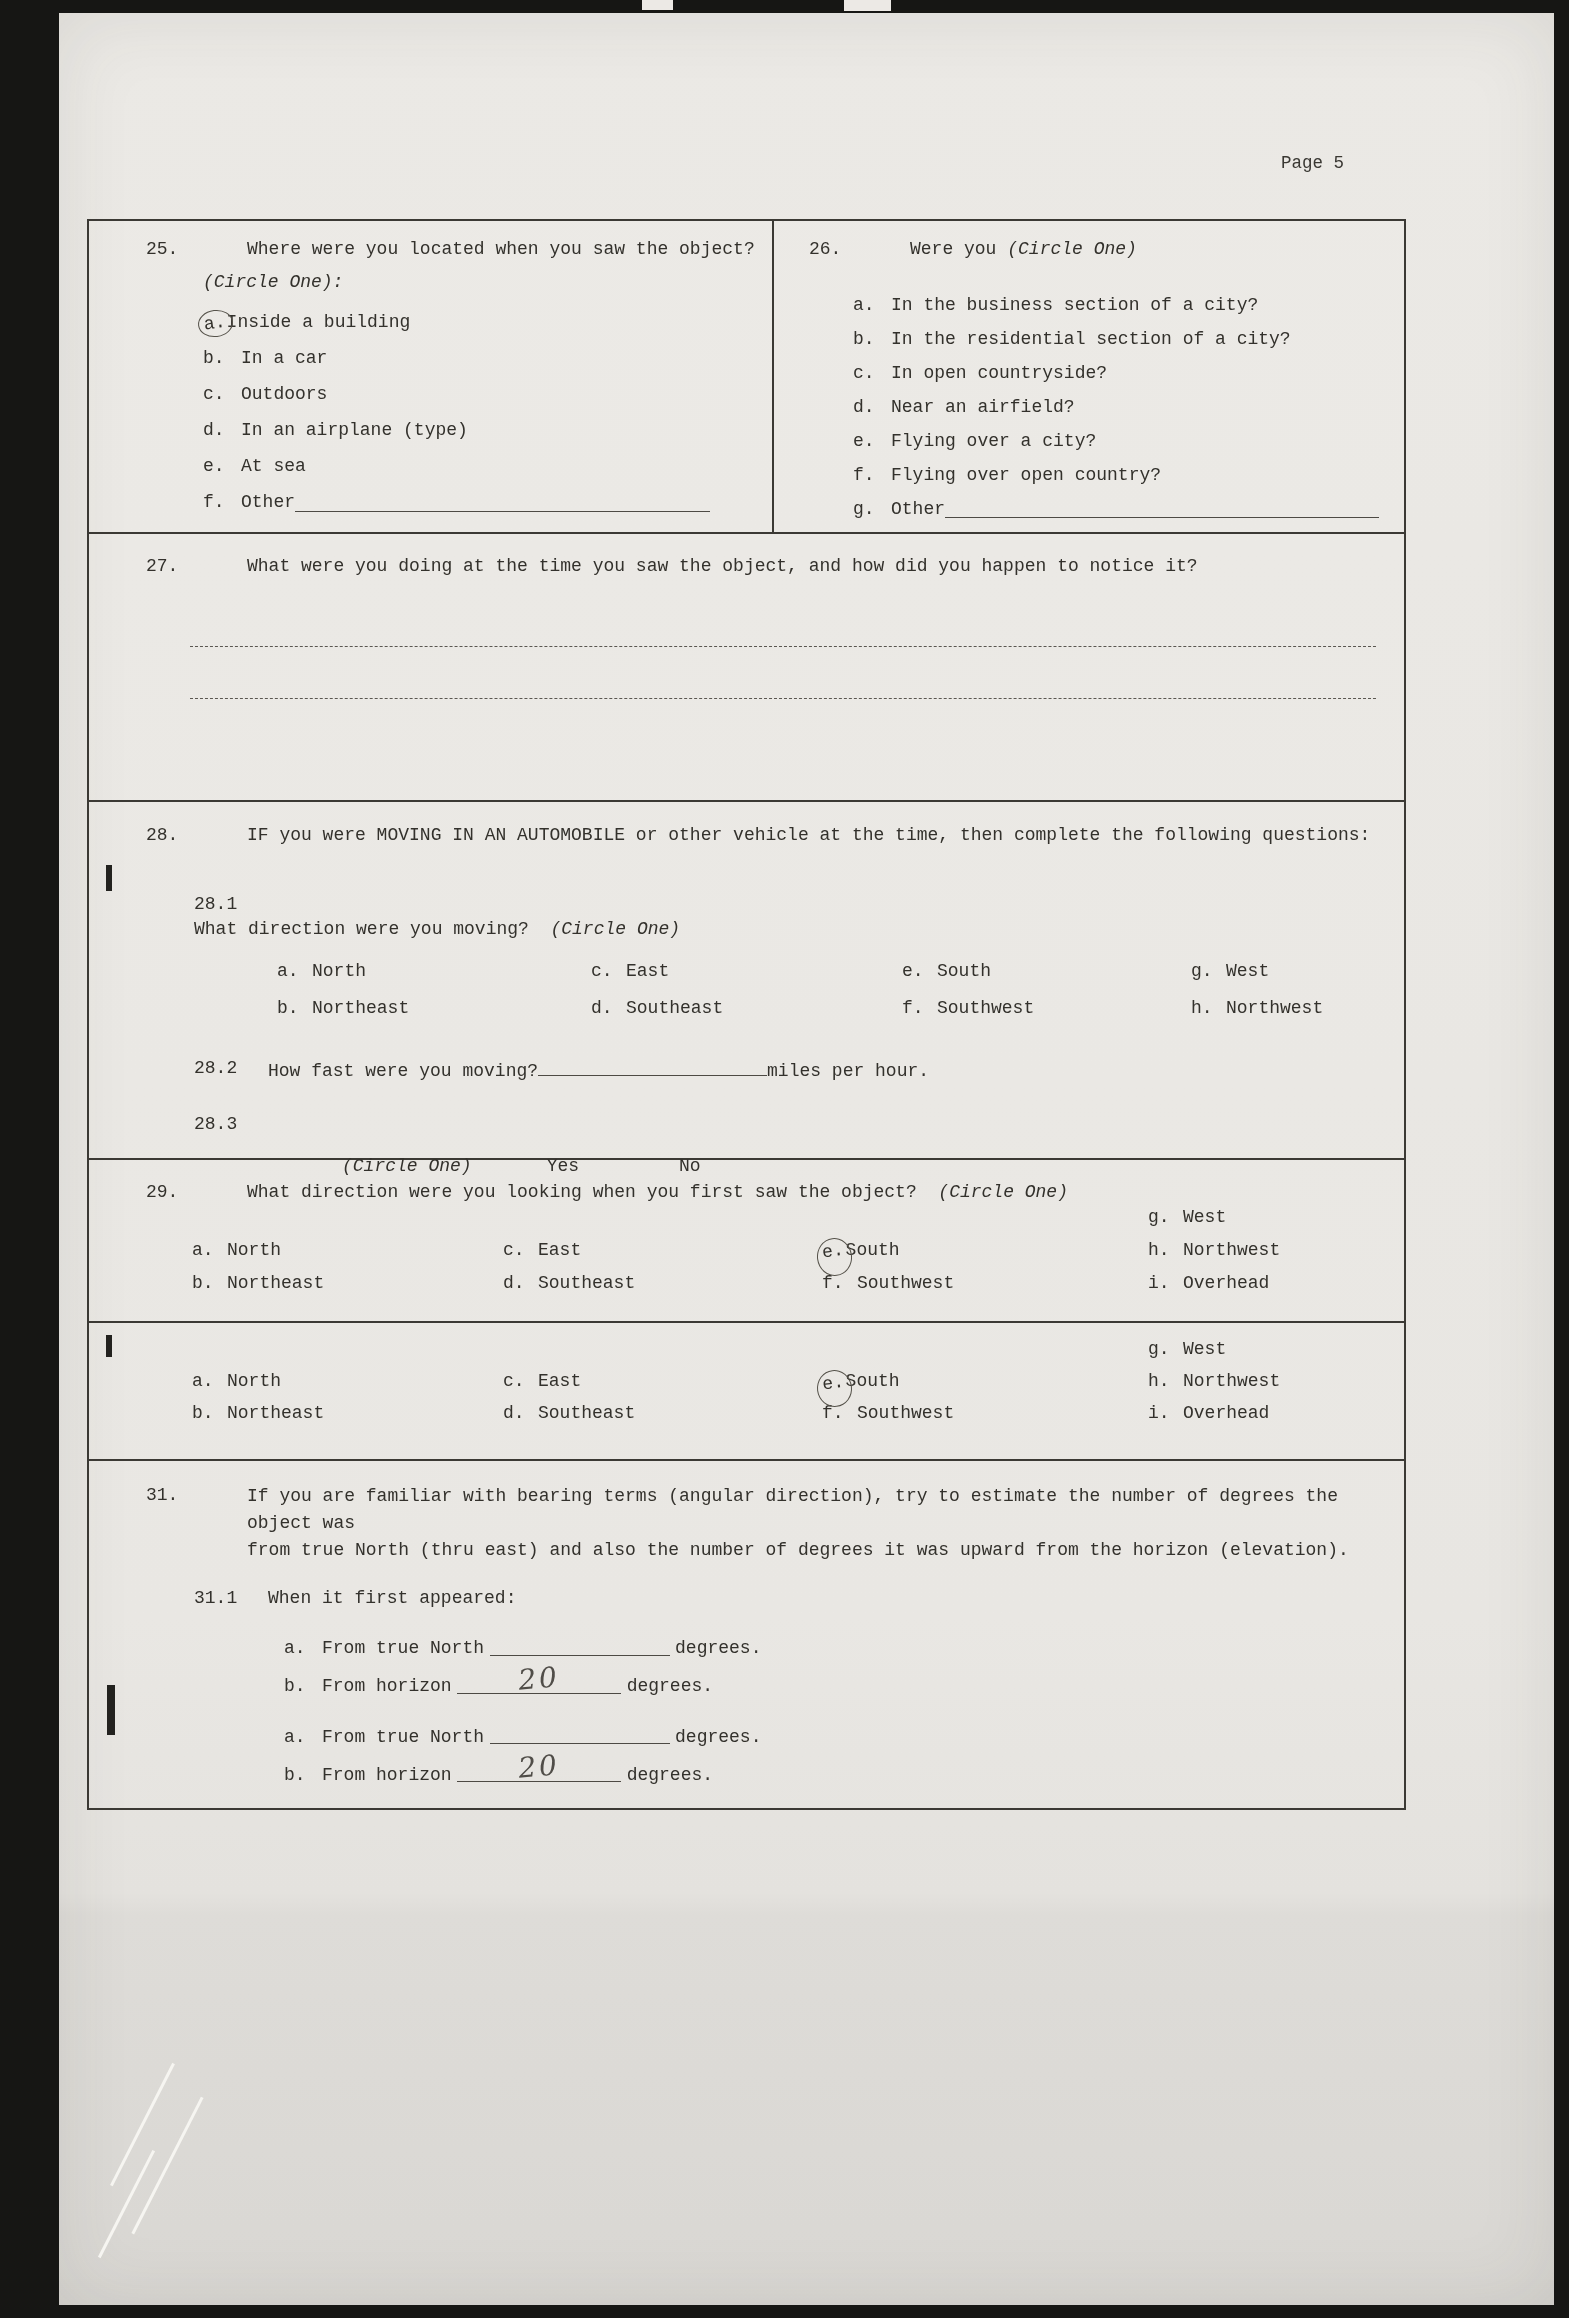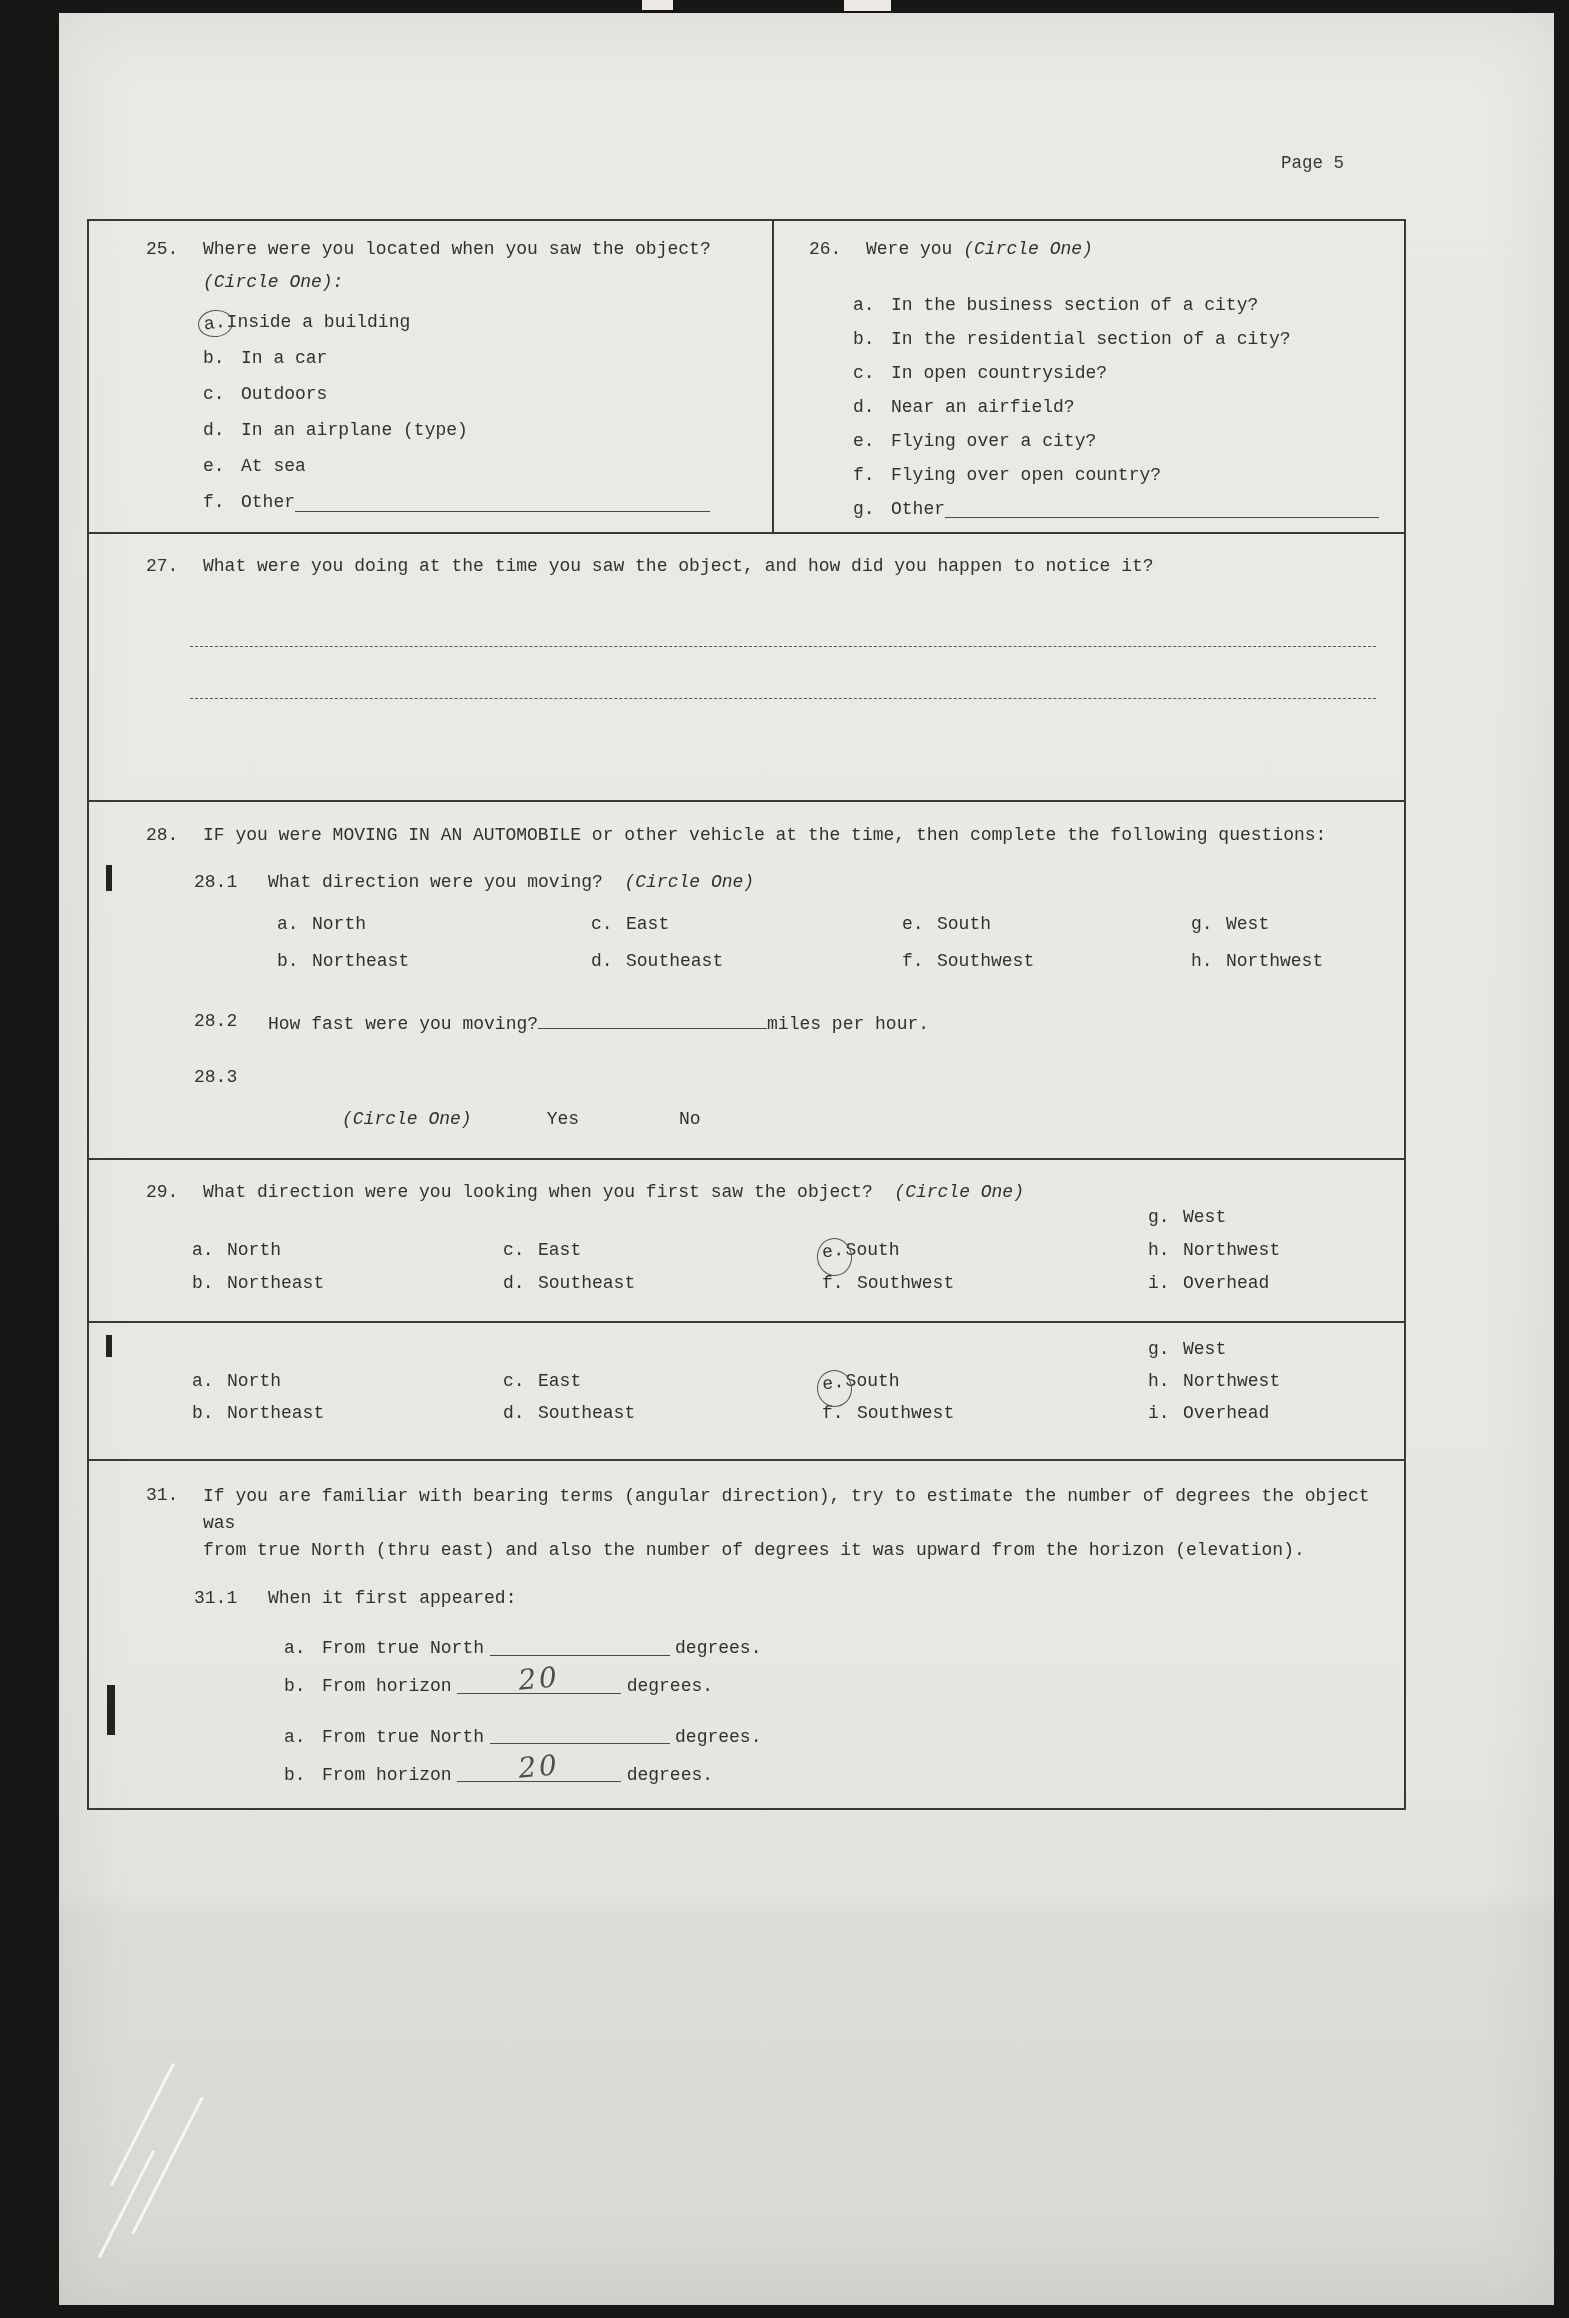--- a/index.html
+++ b/index.html
@@ -26,21 +26,21 @@
   section { border-bottom:2.2px solid #3b3934; }
   .s1 { height:313px; display:flex; }
   .s1 .col-left { width:685px; border-right:2.2px solid #3b3934; padding:16.4px 11px 0 57px; }
   .s1 .col-right { flex:1; padding:16.4px 11px 0 35px; }
   .s2 { height:268px; padding:19.7px 33px 0 57px; }
   .s3 { height:358px; padding:21px 19px 0 57px; }
   .s4 { height:163px; padding:19.7px 11px 0 57px; }
   .s5 { height:138px; padding:16.4px 11px 0 57px; }
   .s6 { border-bottom:none; padding:22px 11px 0 57px; }
 
-  .qhead { display:flex; line-height:1.4; }
+  .qhead { display:flex; line-height:1.4;gap:44px; }
   .qnum { flex:none; width:57px; }
   .qtext { flex:1; }
   .inst { font-style:italic; }
   .inst-line { margin:9.8px 0 0 57px; }
 
   .opts { margin-left:57px; }
   .opts-25 { margin-top:19.7px; }
   .opts-25 .opt { height:36px; }
   .opts-26 { margin-top:32px; margin-left:44px; }
   .opts-26 .opt { height:34px; }
@@ -50,21 +50,21 @@
   .blank { display:inline-block; border-bottom:1.6px solid #4d4a44; height:19.7px; position:relative; vertical-align:baseline; }
   .w790 { width:415px; } .w795 { width:434px; }
   .w420 { width:229px; } .w330 { width:180px; } .w300 { width:164px; }
 
   .ansline { height:1.6px; border-bottom:1.6px dashed #5a5751; margin-left:44px; width:1186px; }
   .al1 { margin-top:67px; }
   .al2 { margin-top:50px; }
 
   .sub { display:flex; margin-left:48px; line-height:1.4; }
   .subnum { flex:none; width:74px; }
-  .sub281 { margin-top:22px; }
+  .sub281 { margin-top:44px;flex-direction:column; }
   .dgrid { display:grid; }
   .dgrid .cell { display:flex; }
   .dgrid .cell .letter { width:35px; }
   .dgrid28 { margin-left:131px; margin-top:18.6px; grid-template-columns:314px 311px 289px 1fr; }
   .dgrid28 .cell { height:37px; }
   .l282 { margin-top:21px; }
   .l283 { margin-top:28px; }
   .cyn { margin:18.6px 0 0 196px; display:flex; }
   .yn-yes { margin-left:75px; }
   .yn-no { margin-left:100px; }

